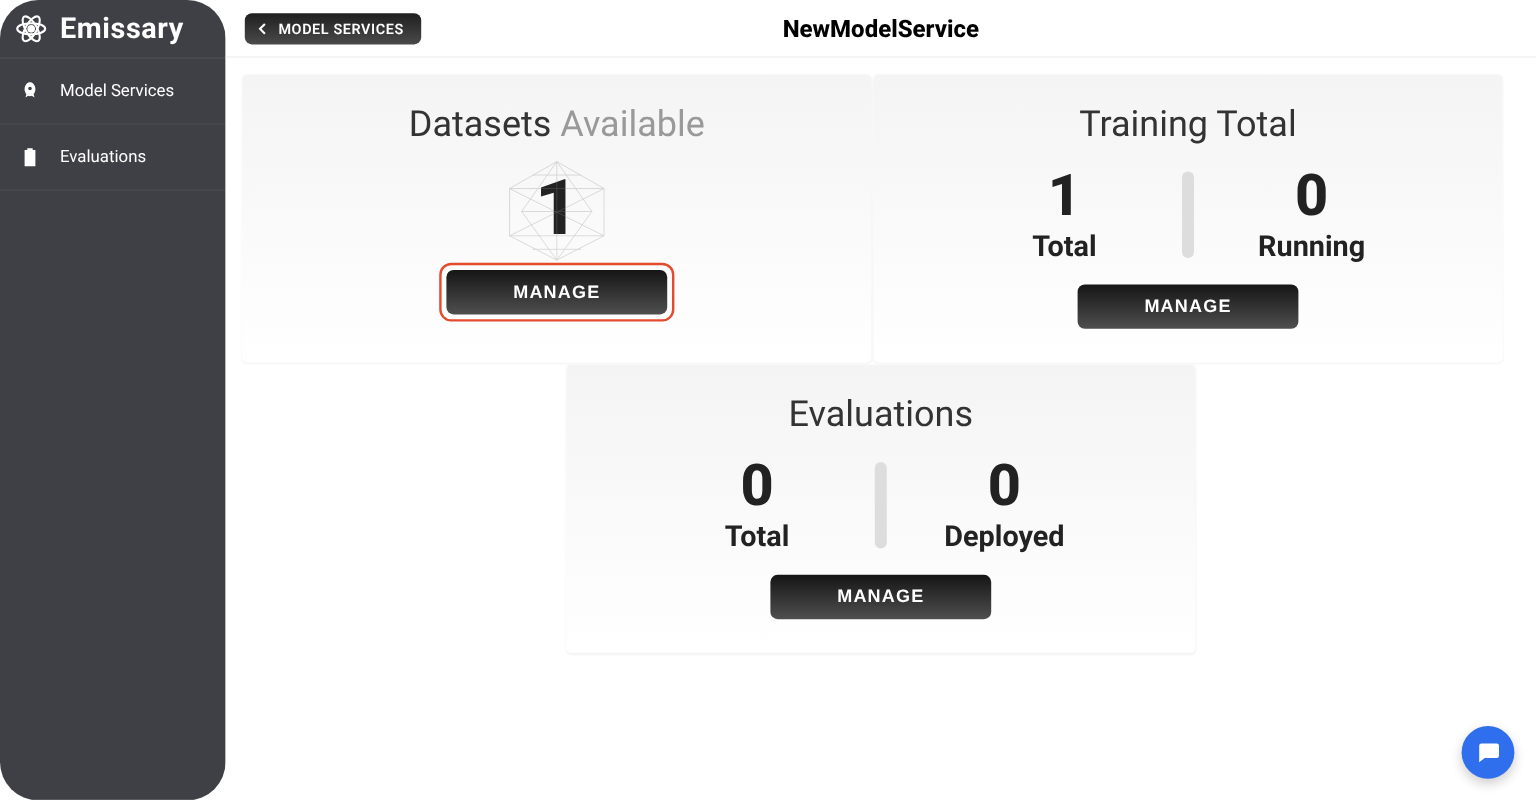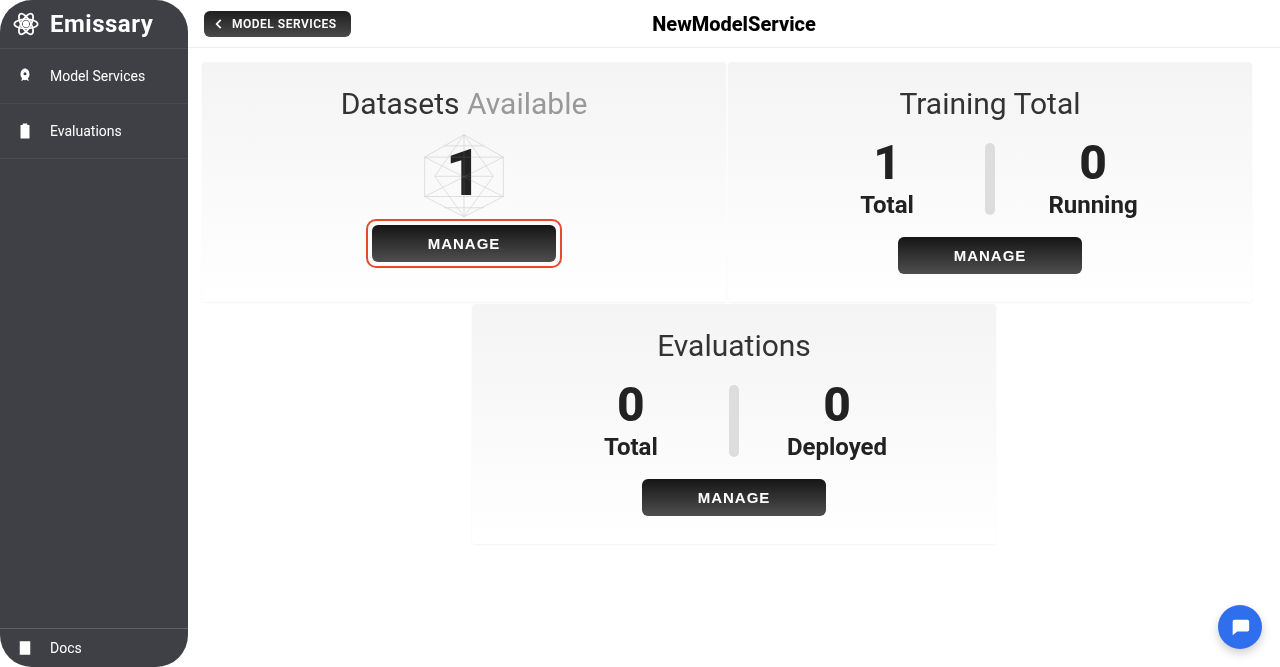--- a/index.html
+++ b/index.html
@@ -75,26 +75,20 @@
       </div>
       <div class="nav-item">
         <svg class="nav-icon" viewBox="0 0 24 24" fill="currentColor">
             <path d="M9 2h6v2h3v18H6V4h3V2zm-1 6h8v2H8V8zm0 4h8v2H8v-2zm0 4h5v2H8v-2z"></path>
           </svg>
         <span>Evaluations</span>
       </div>
     </div>
     <div class="nav-spacer"></div>
     <div class="nav nav-bottom">
-      <div class="nav-item">
-        <svg class="nav-icon" viewBox="0 0 24 24" fill="currentColor">
-            <path d="M5 3h14v18H5V3zm3 4h8v2H8V7zm0 4h8v2H8v-2zm0 4h6v2H8v-2z"></path>
-          </svg>
-        <span>Docs</span>
-      </div>
     </div>
   </div>
 
   <div class="main">
     <div class="topbar">
       <div class="back-chip">
         <svg viewBox="0 0 24 24" fill="none" stroke="currentColor" stroke-width="3">
             <path d="M15 5l-7 7 7 7"></path>
           </svg>
         <span>MODEL SERVICES</span>

